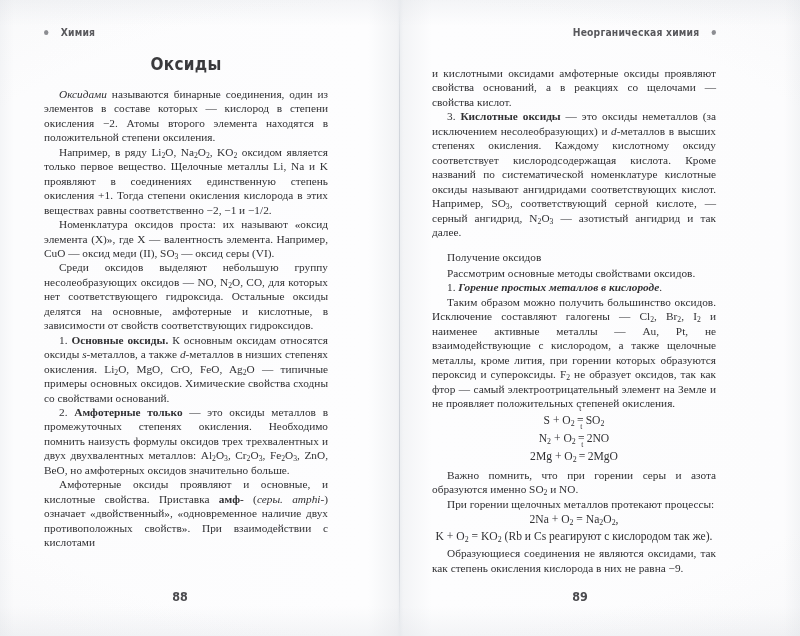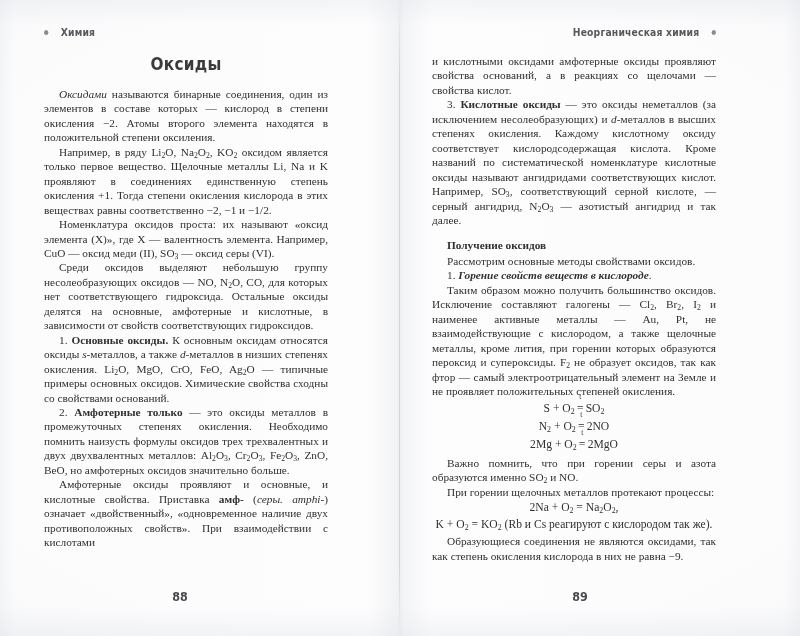--- a/index.html
+++ b/index.html
@@ -113,21 +113,21 @@
   .col p {
     margin: 0;
     text-indent: 15px;
     hyphens: auto;
   }
   .col p.noindent { text-indent: 0; }
 
   .sub-head {
     margin: 11px 0 1px 0 !important;
     text-indent: 15px;
-    font-weight: bold;
+    font-weight: normal;
   }
 
   b, strong { font-weight: bold; }
   i, em { }
 
   sub {
     font-size: 0.68em;
     vertical-align: -0.26em;
     line-height: 0;
   }
@@ -204,28 +204,28 @@
     <div class="folio">88</div>
   </div>
 
   <div class="page page-right">
 
     <div class="running-head">
       <span>Неорганическая химия</span>
       <span class="head-dot"></span>
     </div>
 
-    <div class="col" style="margin-top:14px;">
+    <div class="col" style="margin-top:26px;">
       <p class="noindent">и кислотными оксидами амфотерные оксиды проявляют свойства оснований, а в реакциях со щелочами — свойства кислот.</p>
       <p>3. <b>Кислотные оксиды</b> — это оксиды неметаллов (за исключением несолеобразующих) и <i>d</i>-металлов в высших степенях окисления. Каждому кислотному оксиду соответствует кислородсодержащая кислота. Кроме названий по систематической номенклатуре кислотные оксиды называют ангидридами соответствующих кислот. Например, SO<sub>3</sub>, соответствующий серной кислоте, — серный ангидрид, N<sub>2</sub>O<sub>3</sub> — азотистый ангидрид и так далее.</p>
 
       <p class="sub-head">Получение оксидов</p>
 
       <p>Рассмотрим основные методы свойствами оксидов.</p>
-      <p>1. <i><b>Горение свойств веществ в кислороде</b></i>.</p>
+      <p>1. <i><b>Горение простых металлов в кислороде</b></i>.</p>
       <p>Таким образом можно получить большинство оксидов. Исключение составляют галогены — Cl<sub>2</sub>, Br<sub>2</sub>, I<sub>2</sub> и наименее активные металлы — Au, Pt, не взаимодействующие с кислородом, а также щелочные металлы, кроме лития, при горении которых образуются пероксид и супероксиды. F<sub>2</sub> не образует оксидов, так как фтор — самый электроотрицательный элемент на Земле и не проявляет положительных степеней окисления.</p>
 
       <p class="eq">
         <span>S + O<sub>2</sub></span><span class="tsign"><span class="tlab">t</span><span class="eqsym">=</span></span><span>SO<sub>2</sub></span>
       </p>
       <p class="eq">
         <span>N<sub>2</sub> + O<sub>2</sub></span><span class="tsign"><span class="tlab">t</span><span class="eqsym">=</span></span><span>2NO</span>
       </p>
       <p class="eq">
         <span>2Mg + O<sub>2</sub></span><span class="tsign"><span class="tlab">t</span><span class="eqsym">=</span></span><span>2MgO</span>

